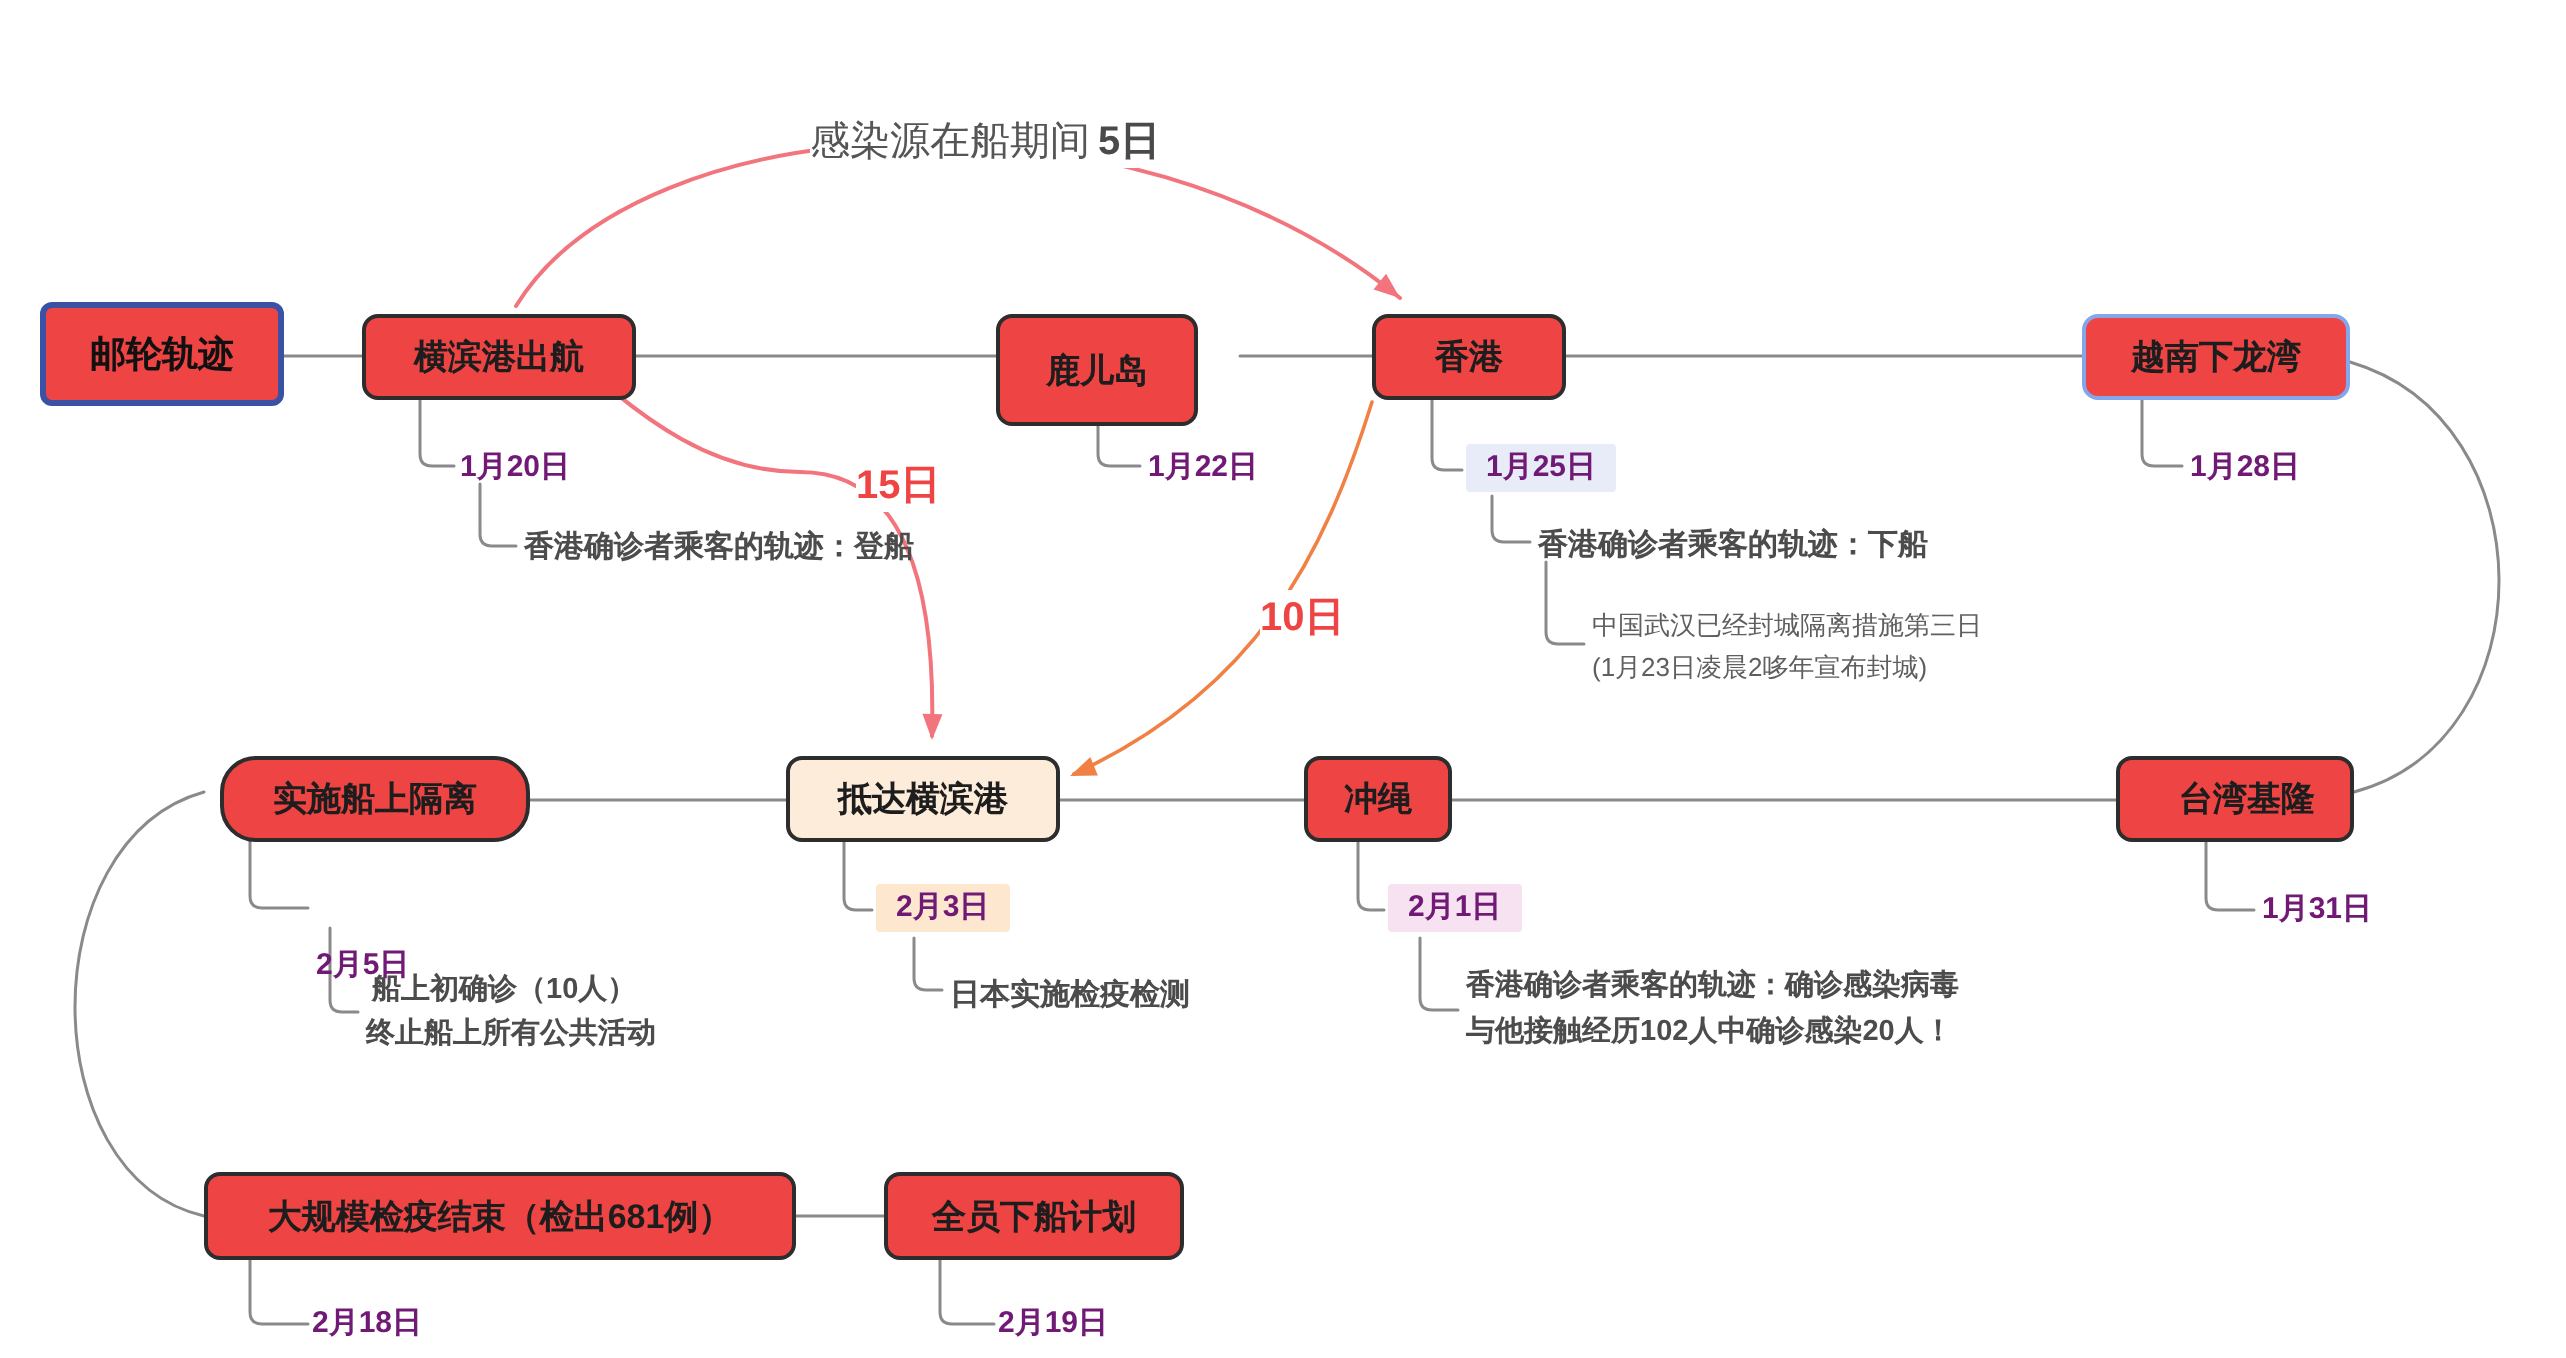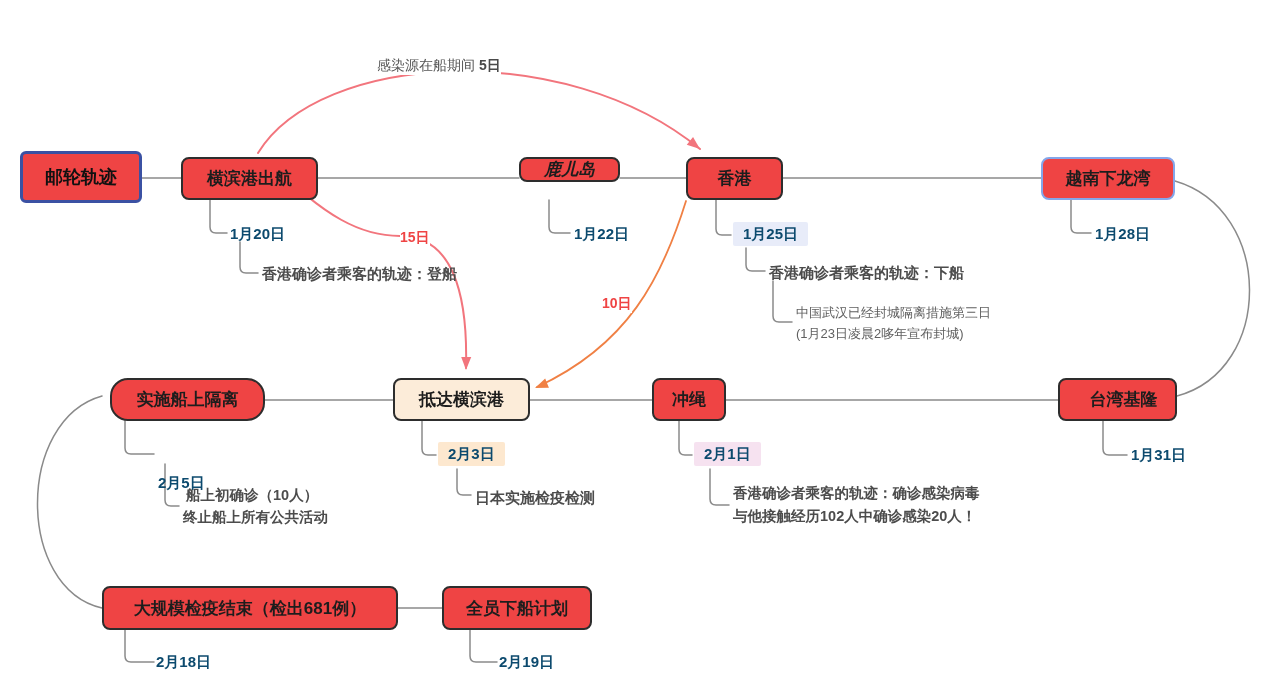--- a/index.html
+++ b/index.html
@@ -11,37 +11,37 @@
   .node{
     position:absolute;box-sizing:border-box;background:#ef4444;
     border:2px solid #2d2d2d;border-radius:8px;
     display:flex;align-items:center;justify-content:center;
     font-size:17px;font-weight:bold;color:#1d1d1d;white-space:nowrap;
   }
   .node.root{border:3px solid #3b51a3;border-radius:6px;font-size:18px;color:#111;}
   .node.blue-light{border:2px solid #84a6ea;}
   .node.peach{background:#fcecd9;}
   .date{
-    position:absolute;font-size:15px;font-weight:bold;color:#0c4a6e;
+    position:absolute;font-size:15px;font-weight:bold;color:#701a75;
     white-space:nowrap;line-height:18px;
   }
   .date.hl{padding:3px 10px;border-radius:2px;}
   .hl-lav{background:#e8ecf9;}
   .hl-peach{background:#fde8cf;}
   .hl-pink{background:#f6e2f0;}
   .note{
     position:absolute;font-size:14.5px;font-weight:bold;color:#4c4c4c;
     white-space:nowrap;line-height:23px;
   }
   .subnote{
     position:absolute;font-size:13px;font-weight:normal;color:#5f5f5f;
     white-space:nowrap;line-height:21px;
   }
   .arrow-label{
-    position:absolute;font-size:14px;color:#555;white-space:nowrap;background:#fff;
+    position:absolute;font-size:20px;color:#555;white-space:nowrap;background:#fff;margin-left:28px;
   }
   .arrow-label .days{font-weight:bold;margin-left:4px;color:#4a4a4a;}
   .arrow-label.solo{font-weight:bold;color:#ef4444;}
 </style>
 </head>
 <body>
 
 <div id="canvas">
 
   <svg id="wires" viewBox="0 0 1283 679" xmlns="http://www.w3.org/2000/svg">
@@ -84,21 +84,21 @@
       <polygon points="0,0 -13,-5 -13,5" fill="#f2757d" transform="translate(700,149) rotate(39)"></polygon>
       <polygon points="0,0 -13,-5 -13,5" fill="#f2757d" transform="translate(466,370) rotate(91)"></polygon>
       <polygon points="0,0 -13,-5 -13,5" fill="#f08044" transform="translate(535,388) rotate(158)"></polygon>
     </g>
   </svg>
 
   <div class="node root" style="left:20px;top:151px;width:122px;height:52px;">邮轮轨迹</div>
 
   <div class="node" style="left:181px;top:157px;width:137px;height:43px;">横滨港出航</div>
 
-  <div class="node" style="left:519px;top:157px;width:101px;height:25px;font-style:italic;">鹿儿岛</div>
+  <div class="node" style="left:498px;top:157px;width:101px;height:56px;">鹿儿岛</div>
 
   <div class="node" style="left:686px;top:157px;width:97px;height:43px;">香港</div>
 
   <div class="node blue-light" style="left:1041px;top:157px;width:134px;height:43px;">越南下龙湾</div>
 
   <div class="node" style="left:110px;top:378px;width:155px;height:43px;border-radius:18px;">实施船上隔离</div>
 
   <div class="node peach" style="left:393px;top:378px;width:137px;height:43px;">抵达横滨港</div>
 
   <div class="node" style="left:652px;top:378px;width:74px;height:43px;">冲绳</div>

